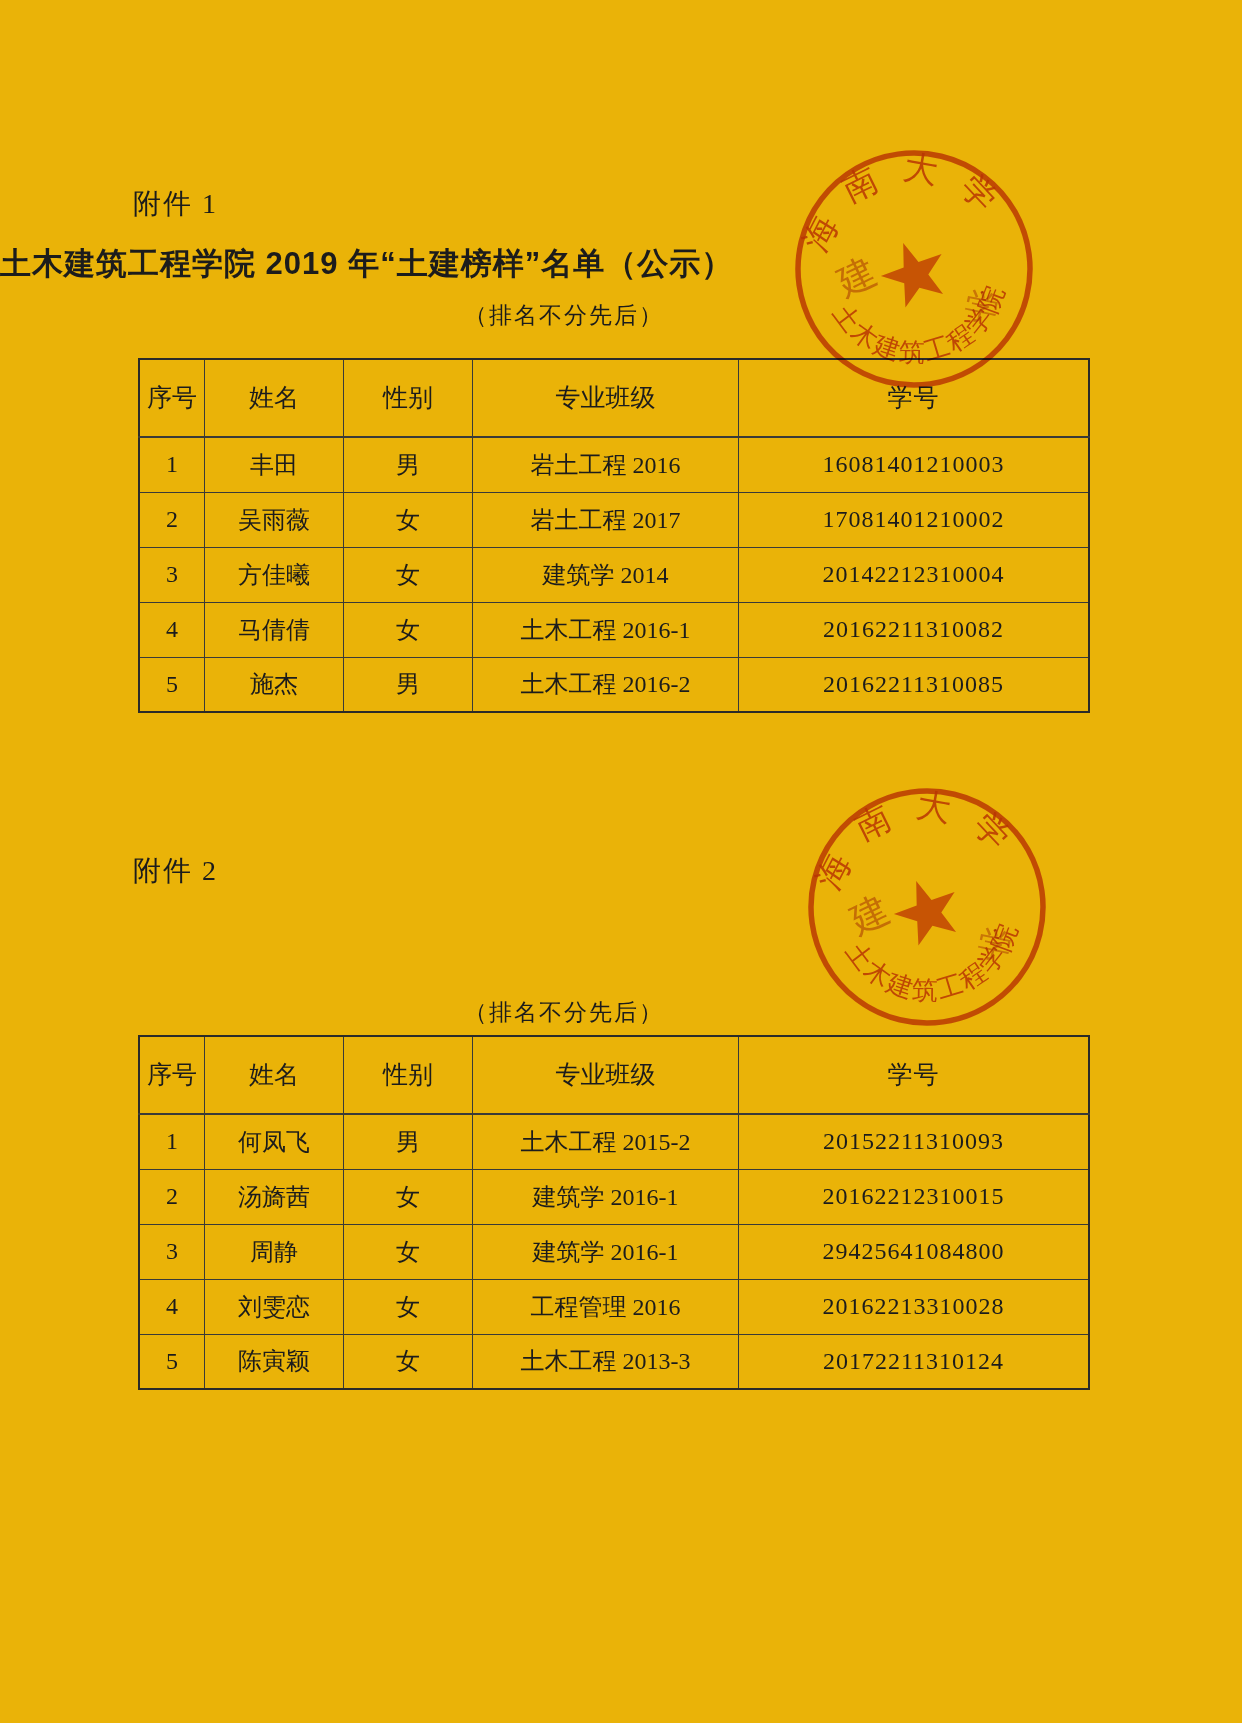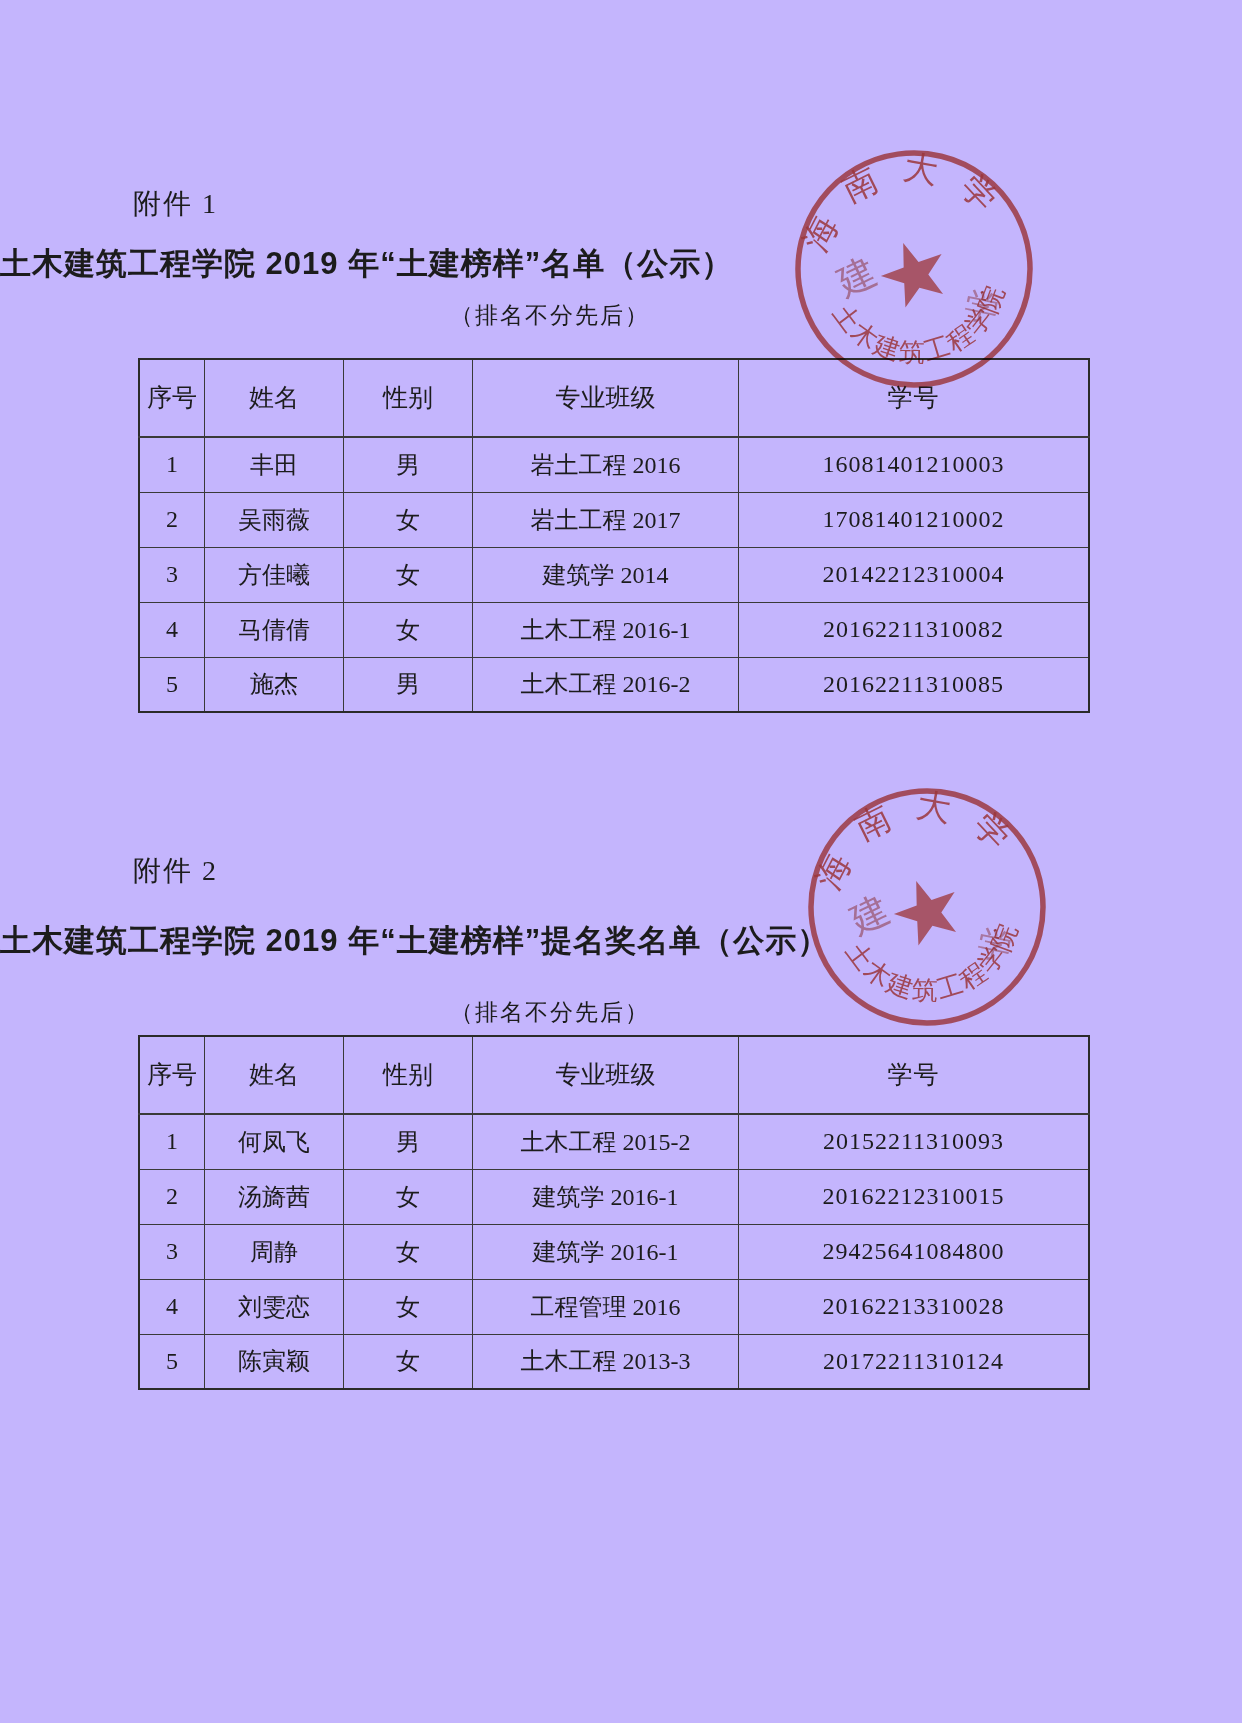--- a/index.html
+++ b/index.html
@@ -1,39 +1,39 @@
 <!DOCTYPE html>
 <html><head>
 <meta charset="utf-8">
 <style>
   html,body{margin:0;padding:0;background:#e9e9e7;}
   #page{
     position:relative;
     width:1242px;height:1723px;
     margin:0 auto;
-    background:#c4b5fd;
+    background:#eab308;
     overflow:hidden;
     font-family:"Liberation Serif","DejaVu Serif",serif;
     color:#1c1c1c;
   }
   .att-label{
     position:absolute;left:133px;
     font-size:28px;letter-spacing:2px;
     font-family:"Liberation Serif","DejaVu Serif",serif;
   }
   .doc-title{
     position:absolute;left:0;width:1100px;
     font-size:31px;font-weight:bold;
     font-family:"Liberation Sans","DejaVu Sans",sans-serif;
     letter-spacing:1px;
   }
   .doc-subtitle{
     position:absolute;left:0;width:1100px;
     text-align:center;
-    font-size:23px;letter-spacing:2px;
+    font-size:23px;letter-spacing:2px;padding-left:14px;
   }
   table.roster{
     position:absolute;left:138px;width:952px;
     border-collapse:collapse;table-layout:fixed;
     background:transparent;
     border-radius:9px;
   }
   table.roster th,table.roster td{
     border:1px solid #3a3a38;
     text-align:center;vertical-align:middle;
@@ -135,21 +135,20 @@
         </text>
         <polygon transform="translate(0,6) rotate(-12)" points="0,-34 7.9,-10.9 32.3,-10.5 12.8,4.2 20,27.5 0,13.5 -20,27.5 -12.8,4.2 -32.3,-10.5 -7.9,-10.9" fill="#d05543" fill-opacity="0.8"></polygon>
         <text x="-72" y="18" font-size="38" fill="#b03a2e" fill-opacity="0.5" transform="rotate(-18 -72 18)">建</text>
         <text x="42" y="52" font-size="34" fill="#b03a2e" fill-opacity="0.45" transform="rotate(20 42 52)">学</text>
       </g>
     </svg>
   </div>
 
   <div class="att-label" style="top:852px;">附件 2</div>
 
-  <div class="doc-title" style="top:920px;">土木建筑工程学院 2019 年“土建榜样”提名奖名单（公示）</div>
 
   <div class="doc-subtitle" style="top:997px;">（排名不分先后）</div>
 
   <table class="roster" style="top:1035px;">
     <thead>
       <tr>
           <th class="c0">序号</th>
           <th class="c1">姓名</th>
           <th class="c2">性别</th>
           <th class="c3">专业班级</th>

